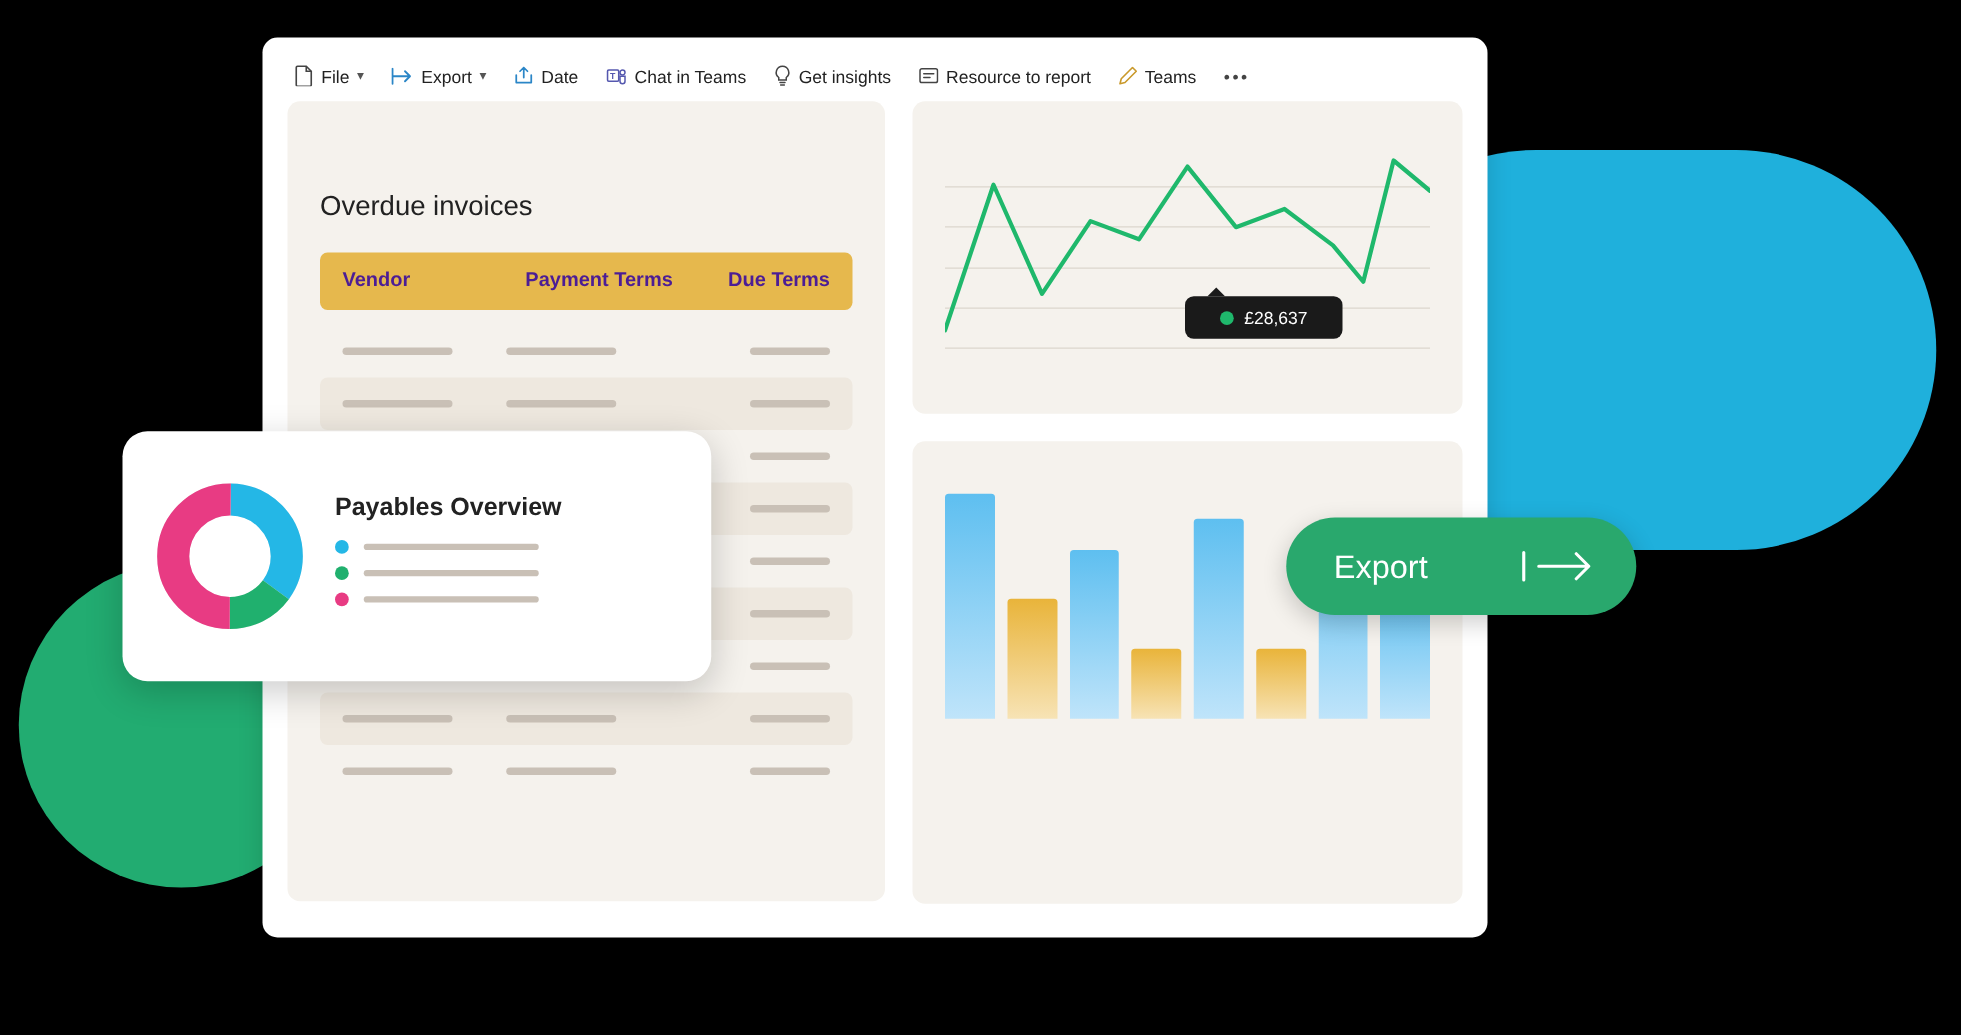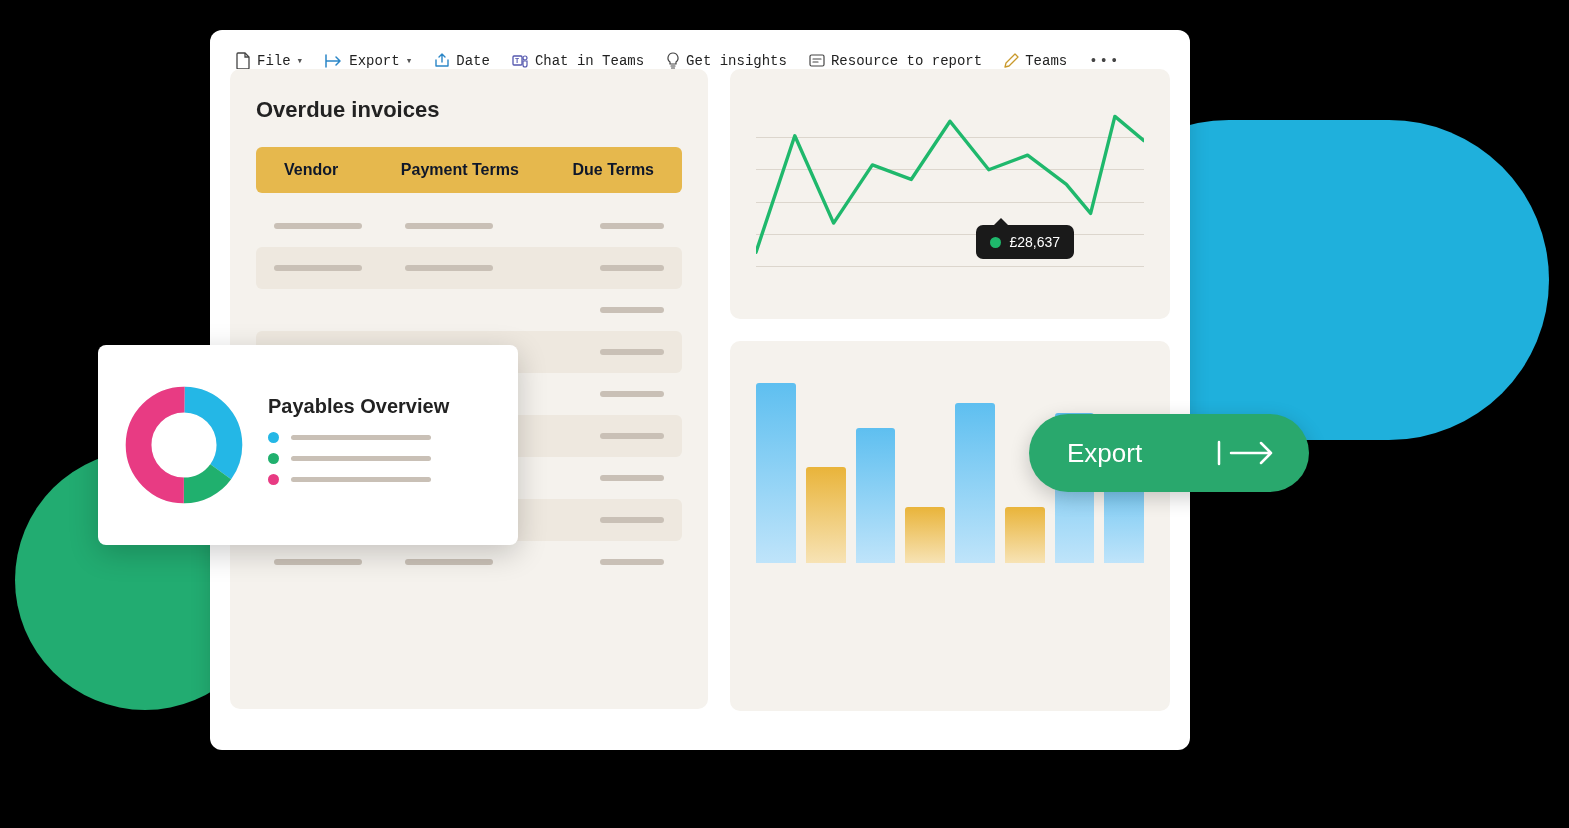--- a/index.html
+++ b/index.html
@@ -39,53 +39,53 @@
     border-radius: 12px;
     box-shadow: 0 4px 20px rgba(0,0,0,0.15);
     padding: 18px 20px;
   }
   .toolbar {
     display: flex;
     align-items: center;
     gap: 22px;
     font-size: 14px;
     color: #222;
-    padding: 4px 6px 0 6px;
-    font-family: Liberation Mono, monospace;
+    padding: 4px 6px 12px 6px;
   }
   .toolbar .item { display: flex; align-items: center; gap: 6px; cursor: pointer; }
   .toolbar .icon { display: inline-flex; }
   .chev { font-size: 11px; color: #555; }
   .content { display: flex; gap: 22px; }
   .col-left { flex: 1; }
   .col-right { width: 440px; display: flex; flex-direction: column; gap: 22px; }
   .card {
     background: #f5f2ed;
     border-radius: 10px;
     padding: 28px 26px 22px 26px;
   }
   .card-title {
     font-size: 22px;
-    font-weight: 700;
+    font-weight: 400;
     color: #222;
     margin-bottom: 18px;
+    margin-top: 43px;
   }
   .table-head {
     display: flex;
     background: #e6b84d;
-    color: #0f172a;
+    color: #4c1d95;
     font-weight: 700;
     font-size: 16px;
     border-radius: 6px;
-    padding: 14px 28px;
+    padding: 14px 18px;
     margin-bottom: 12px;
     margin-top: 24px;
   }
   .table-head .c1 { flex: 1.2; }
-  .table-head .c2 { flex: 1.6; }
+  .table-head .c2 { flex: 1.6; text-align: center; }
   .table-head .c3 { flex: 1; text-align: right; }
   .table-row {
     display: flex;
     padding: 18px 18px;
     border-radius: 6px;
   }
   .table-row.striped { background: #eee8df; }
   .skel { height: 6px; background: #c9c0b6; border-radius: 3px; }
   .table-row .c1 { flex: 1.2; padding-right: 20px;}
   .table-row .c2 { flex: 1.6; padding-right: 20px;}
@@ -98,21 +98,21 @@
   .gridlines { position: absolute; inset: 40px 0 10px 0; display:flex; flex-direction:column; justify-content:space-between;}
   .gridlines div { border-top: 1px solid #dcd6cd; height:0;}
   .line-svg { position: absolute; inset: 0; }
   .tooltip-box {
     position: absolute;
     bottom: 18px;
     right: 70px;
     background: #1a1a1a;
     color: #fff;
     font-size: 14px;
-    padding: 9px 14px;
+    padding: 9px 28px;
     border-radius: 7px;
     display: flex;
     align-items: center;
     gap: 8px;
     margin-top: 40px;
   }
   .tooltip-box::before {
     content:"";
     position:absolute;
     top:-7px;
@@ -124,24 +124,24 @@
   .tooltip-box .dot { width:11px; height:11px; border-radius:50%; background:#1fb86c; }
   .bar-chart { display:flex; align-items:flex-end; gap:10px; height:190px; margin-top:4px;}
   .bar { flex:1; border-radius: 3px 3px 0 0; }
   .bar.blue { background: linear-gradient(#5ebff0, #bfe4fa); }
   .bar.yellow { background: linear-gradient(#e9b43a, #f7e3b5); }
 
   .payables-card {
     position: absolute;
     left: 98px;
     top: 345px;
-    width: 420px;
+    width: 471px;
     height: 200px;
     background: #fff;
-    border-radius: 8px;
+    border-radius: 20px;
     box-shadow: 0 8px 30px rgba(0,0,0,0.2);
     display: flex;
     align-items: center;
     padding: 22px 26px;
     gap: 24px;
   }
   .donut { width: 120px; height: 120px; }
   .payables-info { flex:1; }
   .payables-title { font-size: 20px; font-weight:700; color:#222; margin-bottom:14px;}
   .legend-row{ display:flex; align-items:center; gap:12px; margin:10px 0;}

